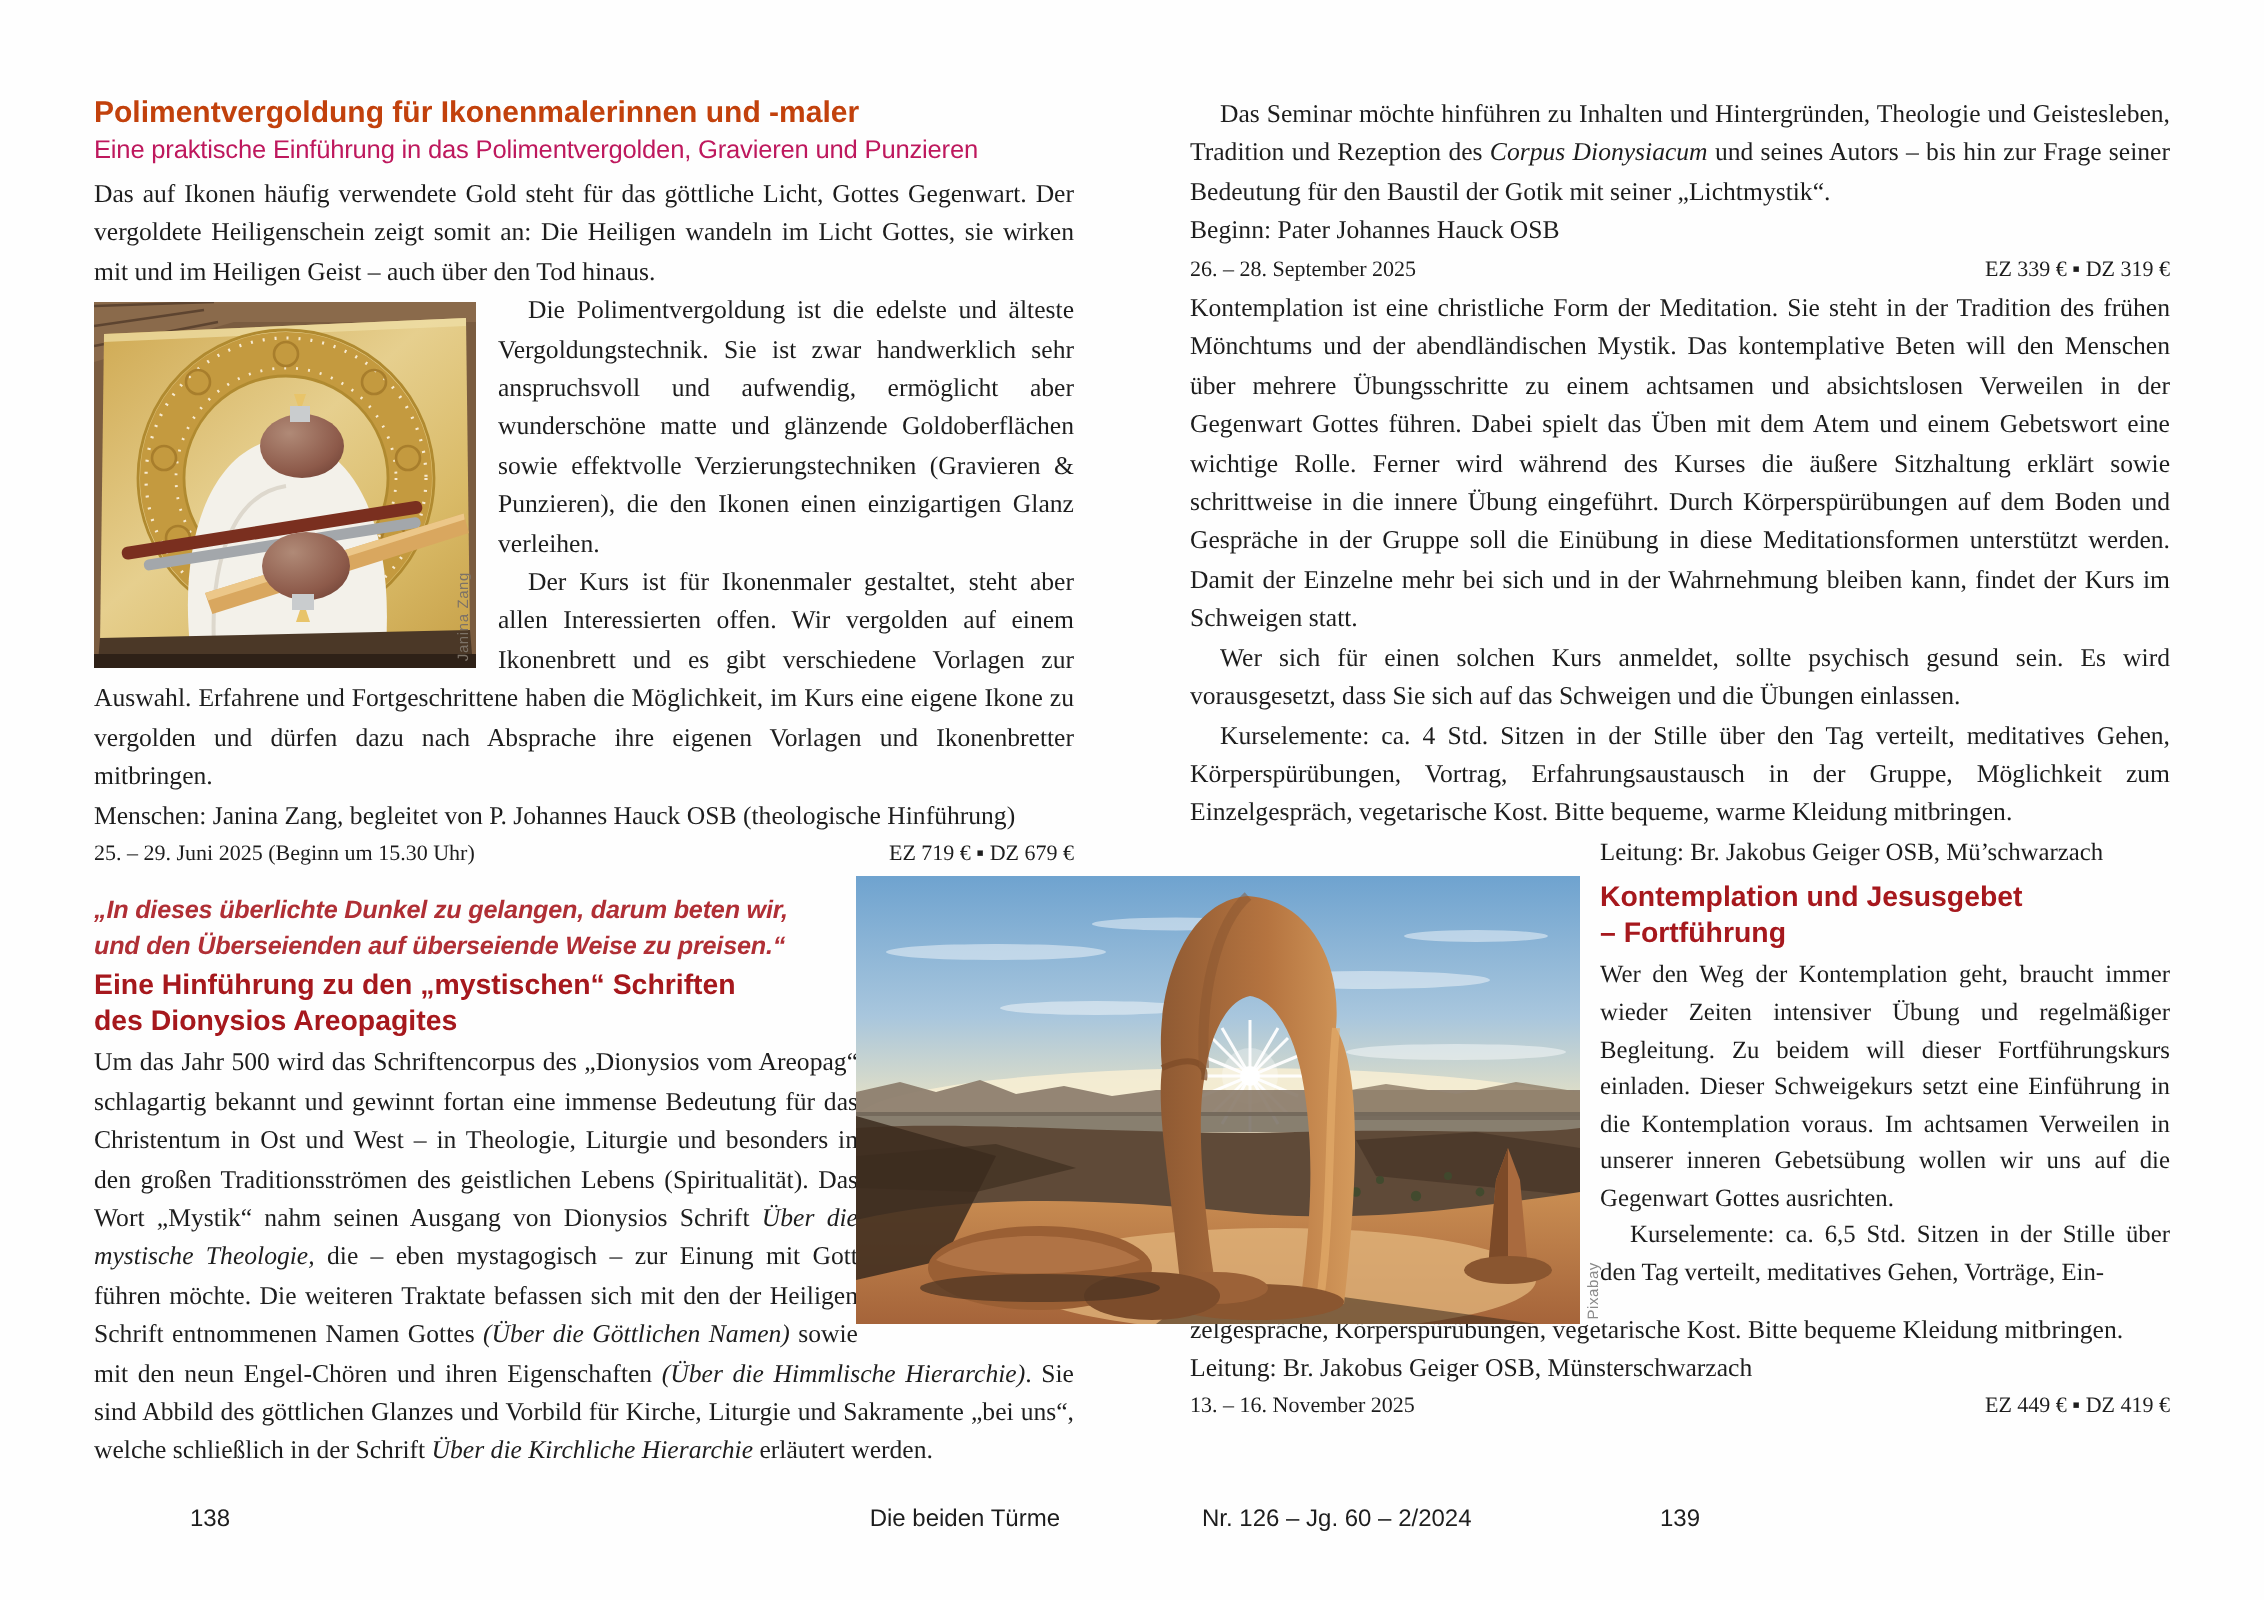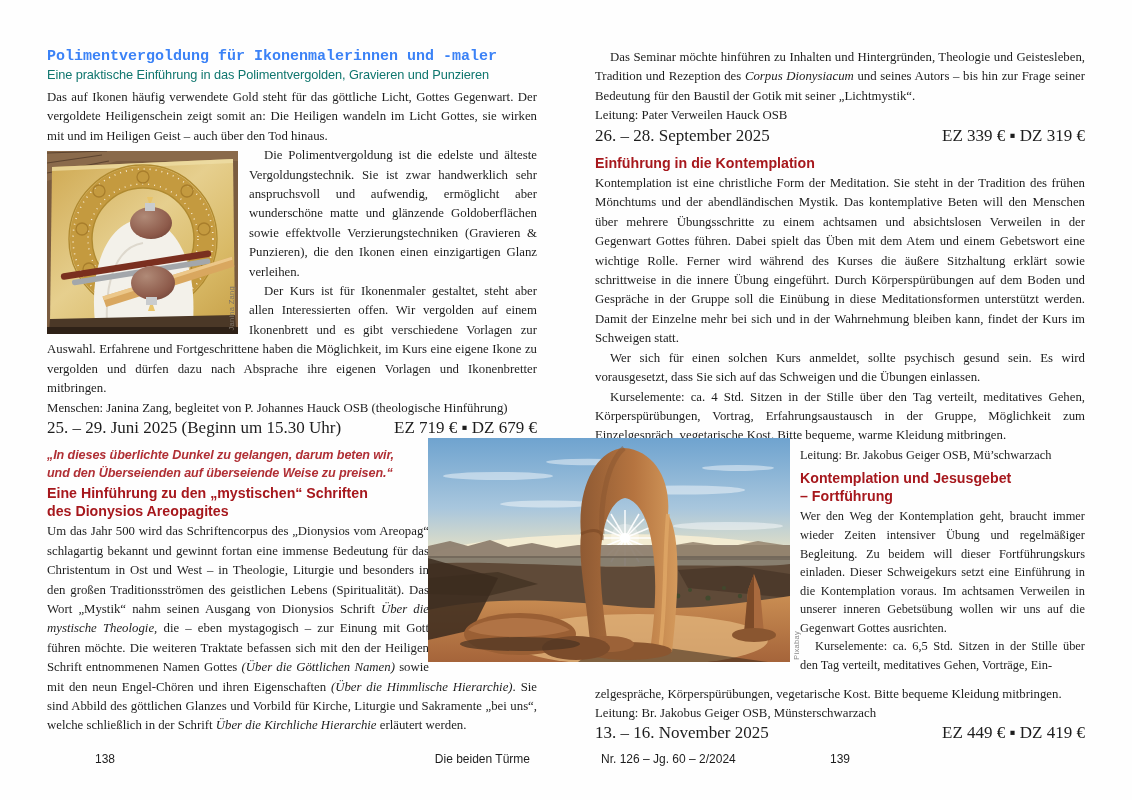--- a/index.html
+++ b/index.html
@@ -5,40 +5,40 @@
   html,body{margin:0;padding:0;}
   body{
     width:1132px;height:800px;position:relative;background:#fefefe;
     font-family:"Liberation Serif", serif;color:#1d1d1d;overflow:hidden;
   }
   .page{position:absolute;top:48px;width:490px;height:712px;overflow:hidden;}
   #page-left{left:47px;}
   #page-right{left:595px;}
 
   .course-title{
-    font-family:Liberation Mono, monospace;font-weight:bold;
-    font-size:15px;line-height:18px;color:#3b82f6;margin:0;
+    font-family:Liberation Sans, sans-serif;font-weight:bold;
+    font-size:15px;line-height:18px;color:#c2410c;margin:0;
   }
   .course-subtitle{
     font-family:"Liberation Sans", sans-serif;font-weight:normal;
-    font-size:12.8px;line-height:17px;color:#0f766e;margin:0 0 5px 0;letter-spacing:-0.1px;
+    font-size:12.8px;line-height:17px;color:#be185d;margin:0 0 5px 0;letter-spacing:-0.1px;
   }
   .quote{
     font-family:"Liberation Sans", sans-serif;font-weight:bold;font-style:italic;
     font-size:12.6px;line-height:18px;color:#b02f35;margin:0;letter-spacing:-0.1px;
   }
   .sec-head{
     font-family:"Liberation Sans", sans-serif;font-weight:bold;
     font-size:14.2px;line-height:18px;color:#a6181d;margin:2px 0 2px 0;
   }
   p.body{font-size:12.8px;line-height:19.4px;text-align:justify;margin:0;}
   p.noj{text-align:left;}
   .indent{text-indent:15px;}
   .nowrap{white-space:nowrap;}
-  .daterow{display:flex;justify-content:space-between;font-size:17px;line-height:19.4px;}
+  .daterow{display:flex;justify-content:space-between;font-size:11px;line-height:19.4px;}
   .daterow .price{text-align:center;}
 
   figure{margin:0;padding:0;}
   #gilding-fig{
     float:left;width:191px;height:183px;margin:5px 11px 2px 0;position:relative;
   }
   #gilding-fig svg{display:block;width:191px;height:183px;}
   .vcaption{
     position:absolute;font-family:"Liberation Sans", sans-serif;
     font-size:7.5px;color:#8a8a8a;letter-spacing:0.3px;
@@ -160,27 +160,26 @@
     <p class="quote">und den Überseienden auf überseiende Weise zu preisen.“</p>
     <h2 class="sec-head" style="margin-bottom:0;">Eine Hinführung zu den „mystischen“ Schriften</h2>
     <h2 class="sec-head" style="margin-top:0;">des Dionysios Areopagites</h2>
     <p class="body"><span>Um das Jahr 500 wird das Schriftencorpus des „Dionysios vom Areopag“ schlagartig bekannt und gewinnt fortan eine immense Bedeutung für das Christentum in Ost und West – in Theologie, Liturgie und besonders in den großen Traditionsströmen des geistlichen Lebens (Spiritualität). Das Wort „Mystik“ nahm seinen Ausgang von Dionysios Schrift </span><span style="font-style: italic;">Über die mystische Theologie,</span><span> die – eben mystagogisch – zur Einung mit Gott führen möchte. Die weiteren Traktate befassen sich mit den der Heiligen Schrift entnommenen Namen Gottes </span><span style="font-style: italic;">(Über die Göttlichen Namen)</span><span> sowie mit den neun Engel-Chören und ihren Eigenschaften </span><span style="font-style: italic;">(Über die Himmlische Hierarchie)</span><span>. Sie sind Abbild des göttlichen Glanzes und Vorbild für Kirche, Liturgie und Sakramente „bei uns“, welche schließlich in der Schrift </span><span style="font-style: italic;">Über die Kirchliche Hierarchie</span><span> erläutert werden.</span></p>
   </div>
 </div>
 
 <div class="page" id="page-right">
 
   <p class="body indent"><span>Das Seminar möchte hinführen zu Inhalten und Hintergründen, Theologie und Geistesleben, Tradition und Rezeption des </span><span style="font-style: italic;">Corpus Dionysiacum</span><span> und seines Autors – bis hin zur Frage seiner Bedeutung für den Baustil der Gotik mit seiner „Lichtmystik“.</span></p>
-  <p class="body noj nowrap">Leitung: Pater Verweilen Hauck OSB</p>
+  <p class="body noj nowrap">Beginn: Pater Johannes Hauck OSB</p>
   <div class="daterow">
     <span>26. – 28. September 2025</span>
     <span class="price">EZ 339 € ▪ DZ 319 €</span>
   </div>
 
-  <h2 class="sec-head mt9">Einführung in die Kontemplation</h2>
   <p class="body">Kontemplation ist eine christliche Form der Meditation. Sie steht in der Tradition des frühen Mönchtums und der abendländischen Mystik. Das kontemplative Beten will den Menschen über mehrere Übungsschritte zu einem achtsamen und absichtslosen Verweilen in der Gegenwart Gottes führen. Dabei spielt das Üben mit dem Atem und einem Gebetswort eine wichtige Rolle. Ferner wird während des Kurses die äußere Sitzhaltung erklärt sowie schrittweise in die innere Übung eingeführt. Durch Körperspürübungen auf dem Boden und Gespräche in der Gruppe soll die Einübung in diese Meditationsformen unterstützt werden. Damit der Einzelne mehr bei sich und in der Wahrnehmung bleiben kann, findet der Kurs im Schweigen statt.</p>
   <p class="body indent">Wer sich für einen solchen Kurs anmeldet, sollte psychisch gesund sein. Es wird vorausgesetzt, dass Sie sich auf das Schweigen und die Übungen einlassen.</p>
   <p class="body indent">Kurselemente: ca. 4 Std. Sitzen in der Stille über den Tag verteilt, meditatives Gehen, Körperspürübungen, Vortrag, Erfahrungsaustausch in der Gruppe, Möglichkeit zum Einzelgespräch, vegetarische Kost. Bitte bequeme, warme Kleidung mitbringen.</p>
 
   <div id="r-col">
     <p class="body noj nowrap">Leitung: Br. Jakobus Geiger OSB, Mü’schwarzach</p>
     <h2 class="sec-head" style="margin-bottom:0;">Kontemplation und Jesusgebet</h2>
     <h2 class="sec-head" style="margin-top:0;">– Fortführung</h2>
     <p class="body">Wer den Weg der Kontemplation geht, braucht immer wieder Zeiten intensiver Übung und regelmäßiger Begleitung. Zu beidem will dieser Fortführungskurs einladen. Dieser Schweigekurs setzt eine Einführung in die Kontemplation voraus. Im achtsamen Verweilen in unserer inneren Gebetsübung wollen wir uns auf die Gegenwart Gottes ausrichten.</p>
     <p class="body indent">Kurselemente: ca. 6,5 Std. Sitzen in der Stille über den Tag verteilt, meditatives Gehen, Vorträge, Ein-</p>

